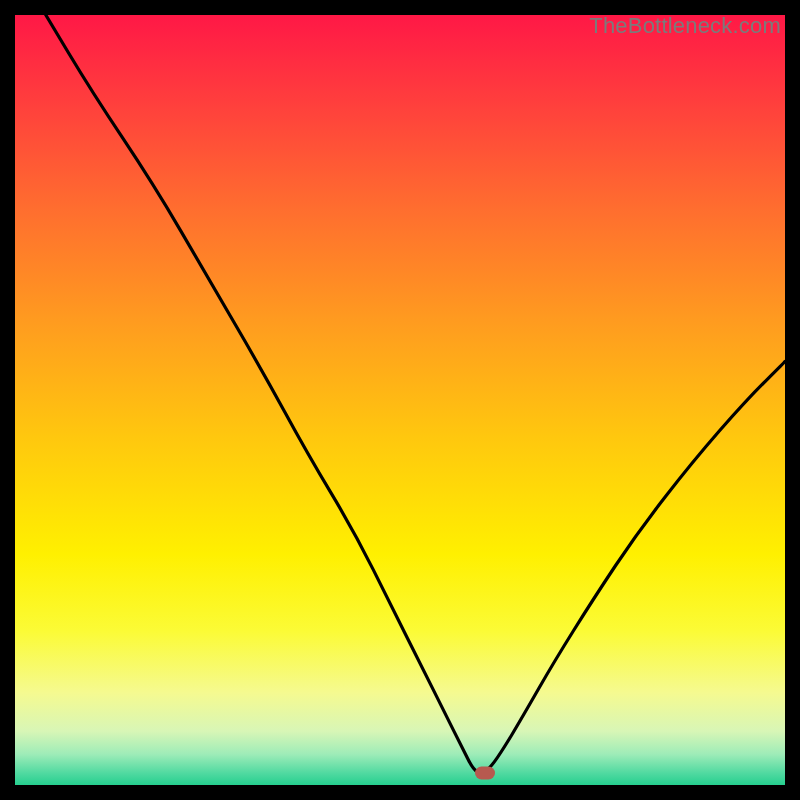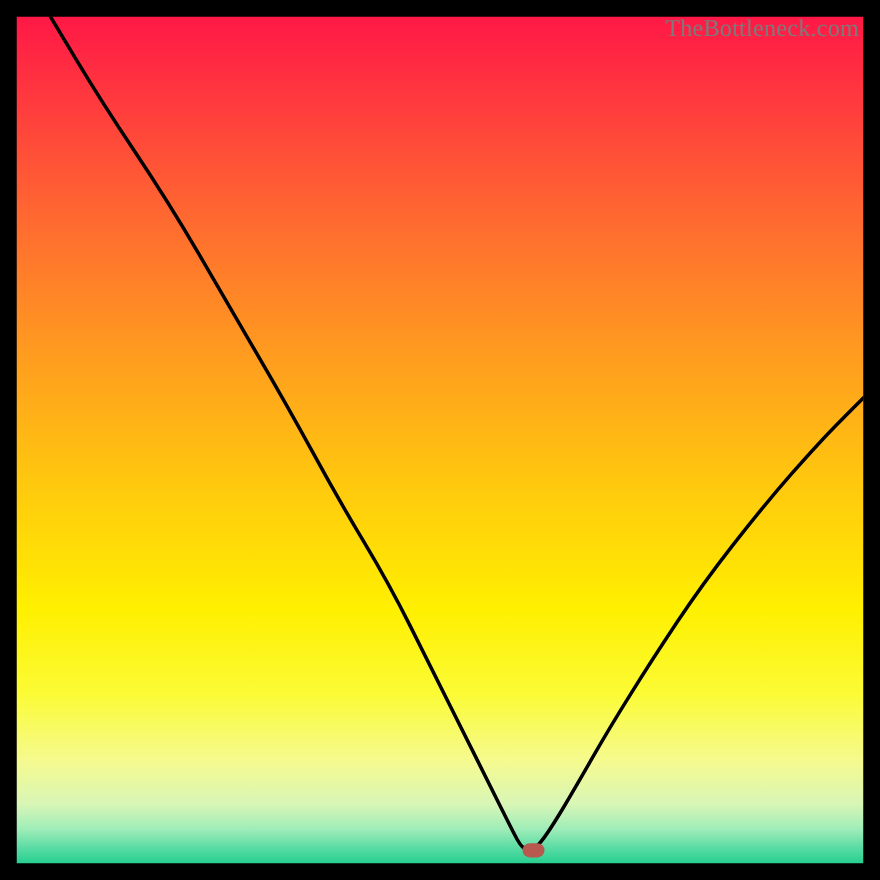--- a/index.html
+++ b/index.html
@@ -28,21 +28,20 @@
   }
   .watermark {
     position: absolute;
     top: -2px;
     right: 4px;
     color: #7b7b7b;
     font-size: 22px;
     font-weight: 500;
     letter-spacing: 0.2px;
     user-select: none;
-    font-family: Liberation Serif, serif;
   }
   .marker {
     position: absolute;
     width: 20px;
     height: 13px;
     border-radius: 7px;
     transform: translate(-50%, -50%);
   }
 </style>
 </head>

